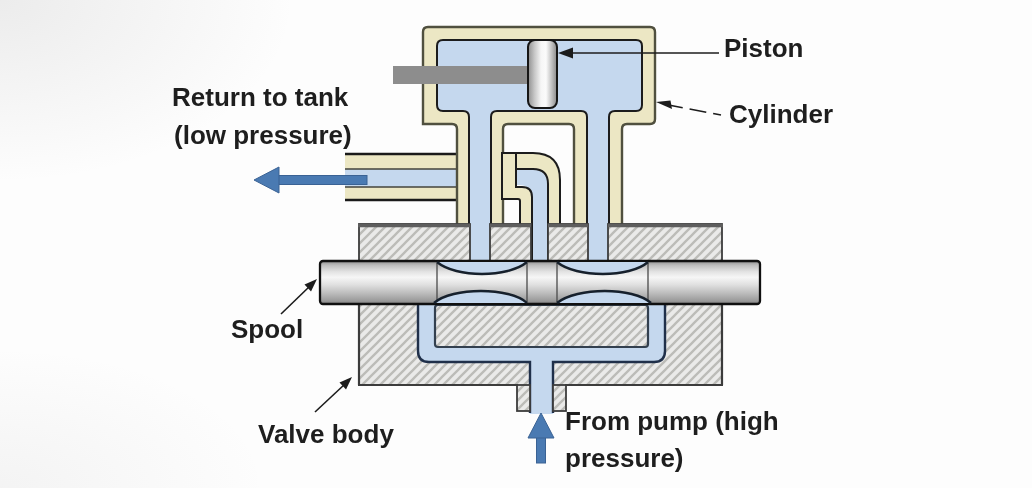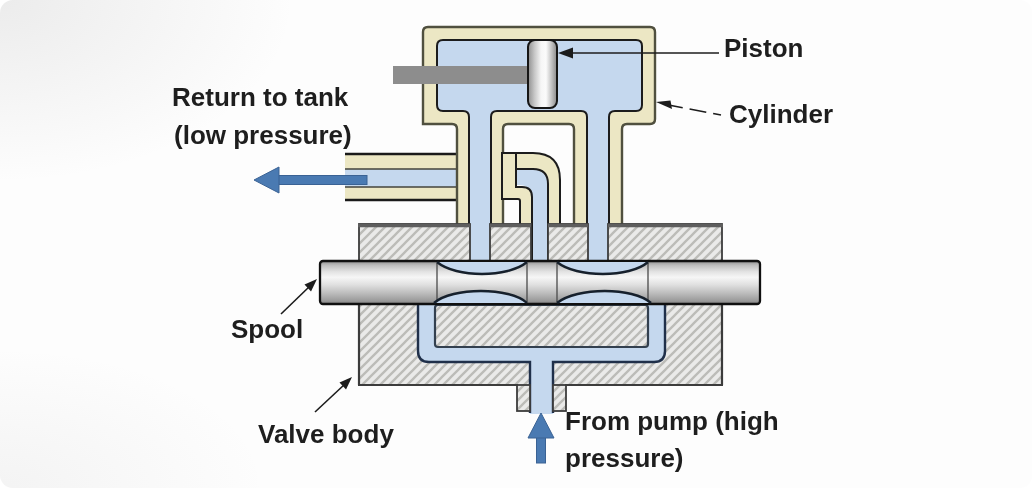--- a/index.html
+++ b/index.html
@@ -7,21 +7,20 @@
     width:1032px;height:488px;overflow:hidden;
     font-family:"Liberation Sans", sans-serif;
     background:#ffffff;
   }
   .stage{
     position:relative;width:1032px;height:488px;
     background:
       radial-gradient(420px 260px at 0% 0%, rgba(120,120,120,0.13), rgba(120,120,120,0) 70%),
       radial-gradient(380px 200px at 0% 100%, rgba(120,120,120,0.07), rgba(120,120,120,0) 70%),
       #fdfdfd;
-    border-radius: 13px;
   }
   svg{display:block;}
   text.lbl{
     font-family:"Liberation Sans", sans-serif;
     font-weight:700;
     font-size:26px;
     fill:#1e1e1e;
     letter-spacing:0px;
   }
 </style>

